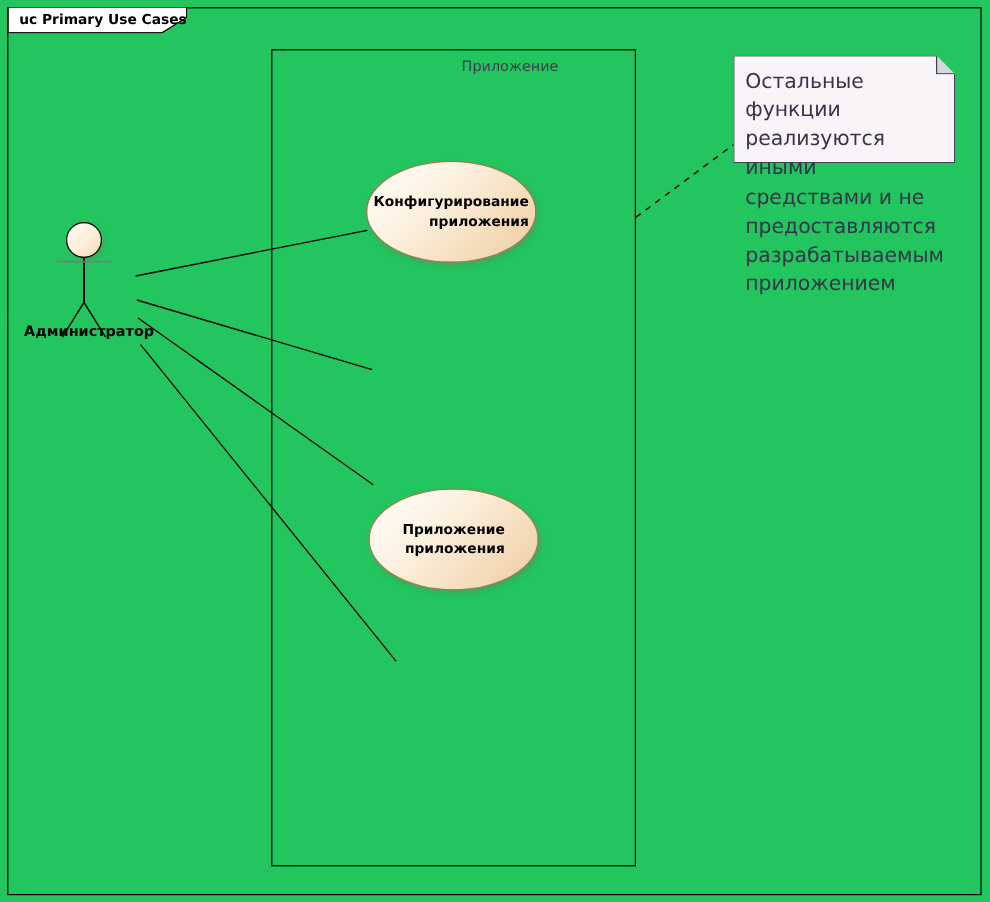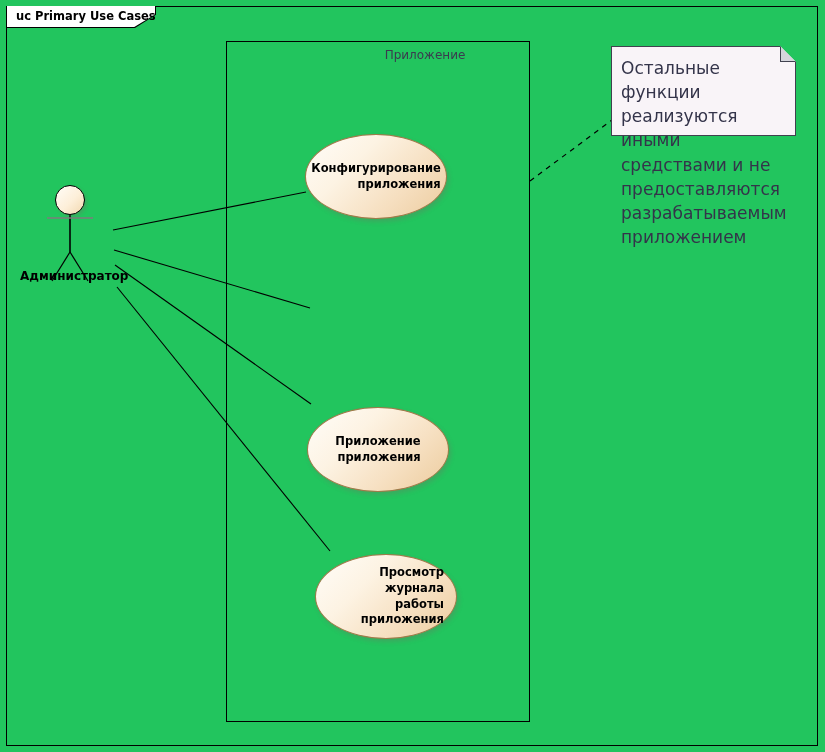--- a/index.html
+++ b/index.html
@@ -218,24 +218,20 @@
     <span class="usecase-label">Конфигурирование
 приложения</span>
   </div>
 
 
   <div class="usecase" style="left:307px; top:407px; width:142px; height:85px;">
     <span class="usecase-label">Приложение
 приложения</span>
   </div>
 
-  <div class="usecase" style="left:315px; top:554px; width:142px; height:85px;">
-    <span class="usecase-label">Просмотр журнала
-работы приложения</span>
-  </div>
 
   <div class="note">
     <div class="note-shadow"></div>
     <div class="note-body"></div>
     <div class="note-fold"></div>
     <div class="note-text">Остальные функции реализуются иными средствами и не предоставляются разрабатываемым приложением</div>
   </div>
 
 </div>
 

